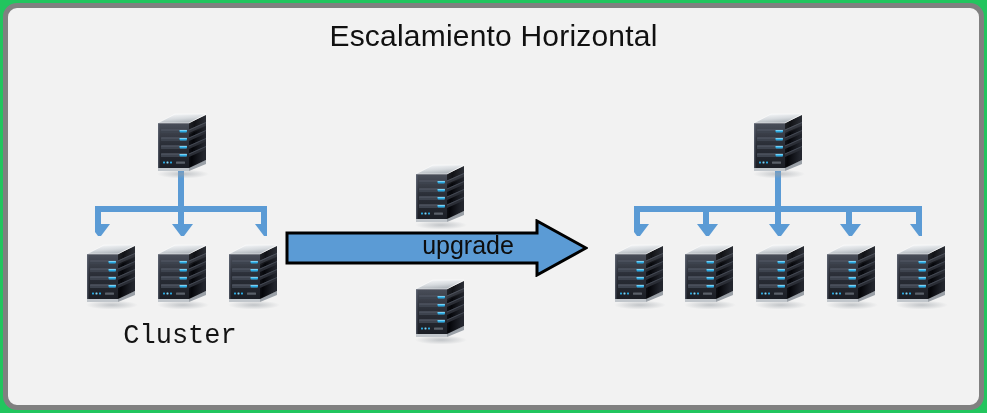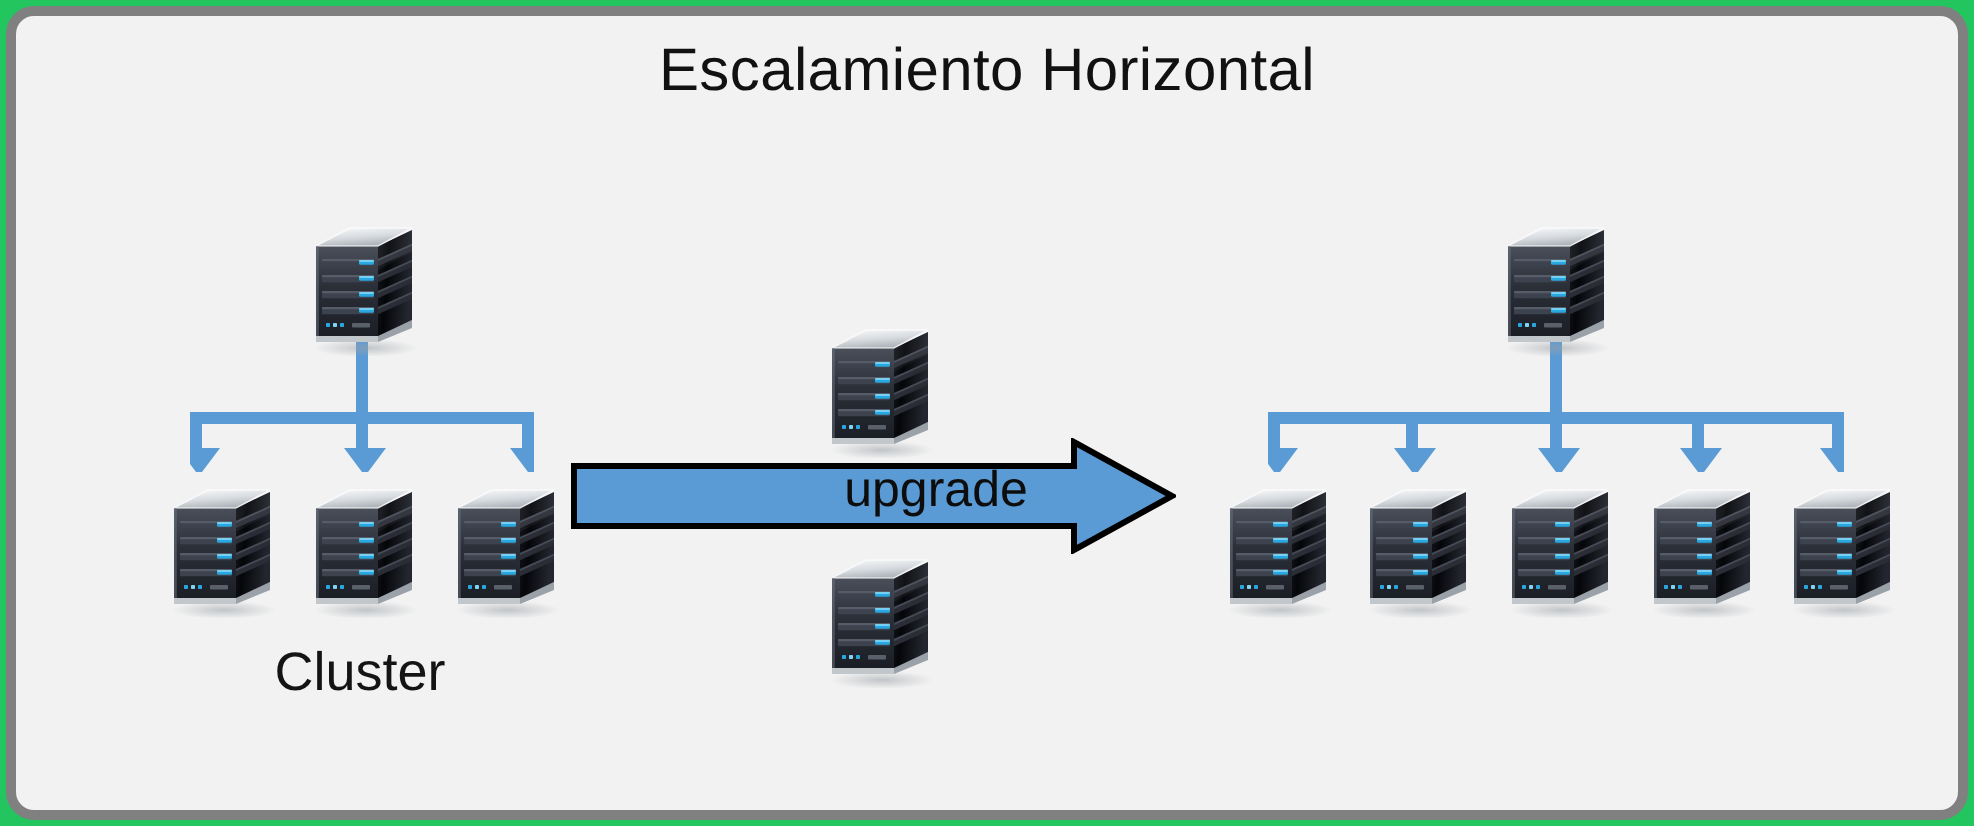--- a/index.html
+++ b/index.html
@@ -50,21 +50,21 @@
 
   
   .caption {
     position: absolute;
     font-size: 27px;
     line-height: 32px;
     color: #141414;
     white-space: nowrap;
     text-align: center;
   }
-  .caption-left  { left: 80px;  top: 320px; width: 200px; }
+  .caption-left  { left: 80px;  top: 320px; width: 200px; font-family: Liberation Mono, monospace; }
   .caption-right { left: 690px; top: 320px; width: 200px; }
 
   
   .server {
     position: absolute;
     width: 64px;
     height: 74px;
   }
   .server .svg-wrap {
     position: absolute;

